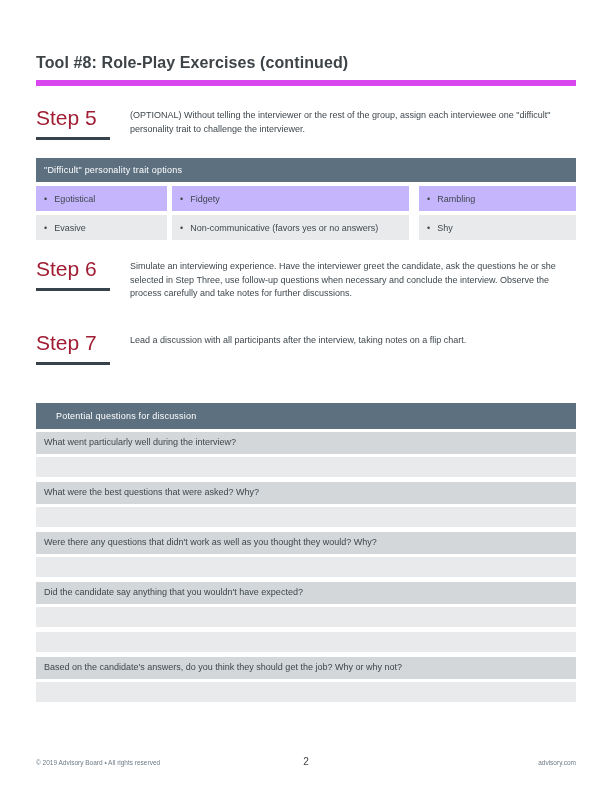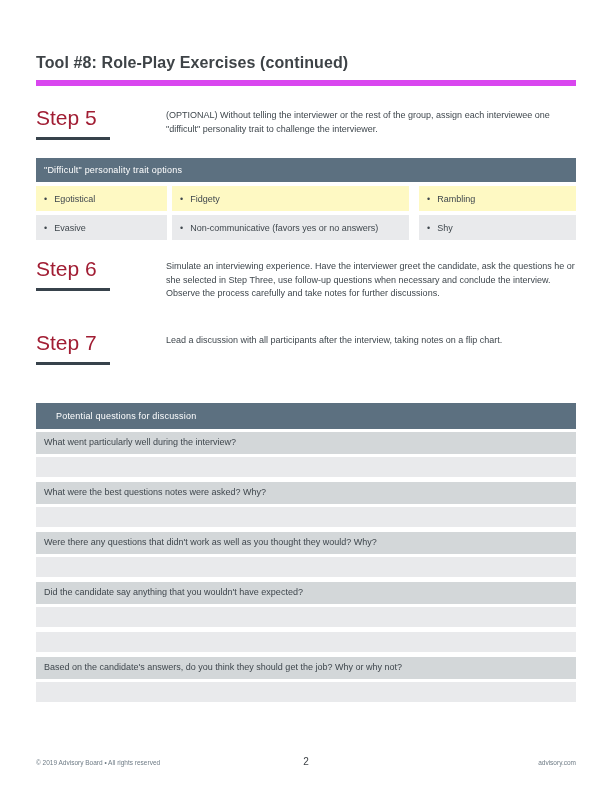--- a/index.html
+++ b/index.html
@@ -11,42 +11,42 @@
     font-family:"Liberation Sans", sans-serif;
     overflow:hidden;
   }
   .content { padding:0 36px; }
 
   
   .title-block { margin-top:54px; padding-bottom:8px; border-bottom:6px solid #d946ef; }
   .page-title { font-size:16px; font-weight:bold; color:#3E4347; letter-spacing:0.1px; }
 
   
-  .step { display:flex;gap:36px; }
+  .step { display:flex; }
   .step-5 { margin-top:20px; }
   .step-6 { margin-top:17px; }
   .step-7 { margin-top:30px; }
   .step-left { width:94px; flex-shrink:0; }
   .step-label { font-size:21px; color:#A11D33; font-weight:400; }
   .step-underline { width:74px; height:3px; background:#37424B; margin-top:7px; }
   .step-desc { font-size:9px; color:#3F474D; line-height:1.5; padding-top:3px; flex:1; }
 
   
   .traits-table { margin-top:18px; }
   .tbl-header {
     background:#5C7080; color:#ffffff; font-size:9px;
     height:24px; line-height:24px; padding-left:8px; letter-spacing:0.2px;
   }
   .trait-row { display:flex; margin-top:4px; }
   .trait-cell {
     height:25px; display:flex; align-items:center;
     font-size:9px; color:#3F474D; padding-left:8px;
   }
   .trait-cell::before { content:"•"; margin-right:7px; color:#3F474D; }
-  .row-dark .trait-cell { background:#fef9c3; }
+  .row-dark .trait-cell { background:#c4b5fd; }
   .row-light .trait-cell { background:#E9EAEC; }
   .col-1 { width:131px; margin-right:5px; }
   .col-2 { width:237px; margin-right:10px; }
   .col-3 { flex:1; }
 
   
   .q-section { margin-top:38px; }
   .q-header {
     background:#5C7080; color:#ffffff; font-size:9px;
     height:26px; line-height:26px; padding-left:20px; letter-spacing:0.2px;
@@ -120,21 +120,21 @@
     </div>
 
     <div class="q-section">
       <div class="q-header">Potential questions for discussion</div>
 
       <div class="q-item">
         <div class="q-row">What went particularly well during the interview?</div>
         <div class="a-row"></div>
       </div>
       <div class="q-item">
-        <div class="q-row">What were the best questions notes were asked? Why?</div>
+        <div class="q-row">What were the best questions that were asked? Why?</div>
         <div class="a-row"></div>
       </div>
       <div class="q-item">
         <div class="q-row">Were there any questions that didn't work as well as you thought they would? Why?</div>
         <div class="a-row"></div>
       </div>
       <div class="q-item">
         <div class="q-row">Did the candidate say anything that you wouldn't have expected?</div>
         <div class="a-row"></div>
       </div>

